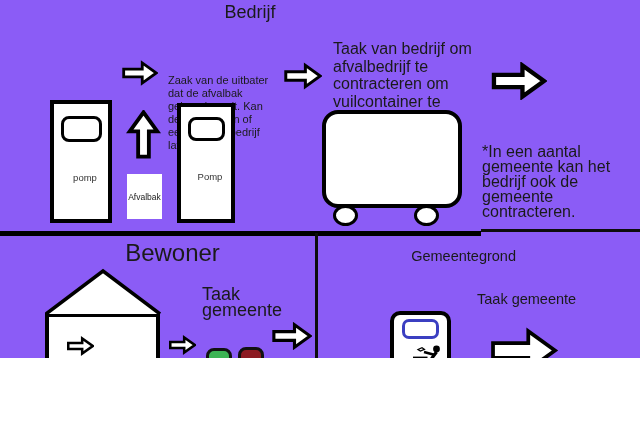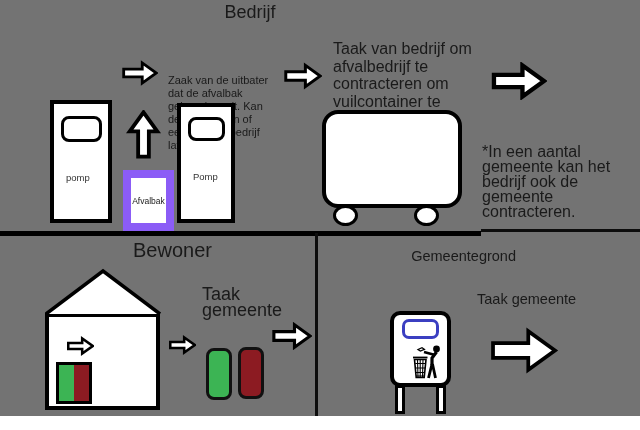--- a/index.html
+++ b/index.html
@@ -1,44 +1,44 @@
 <!DOCTYPE html>
 <html><head>
 <meta charset="utf-8">
 <style>
   html,body{margin:0;padding:0;background:#fff;}
   #canvas{
-    position:relative;width:640px;height:416px;background:#737373;
+    position:relative;width:640px;height:358px;background:#8b5cf6;
     font-family:"Liberation Sans","DejaVu Sans",sans-serif;color:#1a1a1a;
     overflow:hidden;
   }
   .abs{position:absolute;}
   .txt{white-space:pre-line;}
   
   .hline-left{left:0;top:231px;width:481px;height:5px;background:#000;}
   .hline-right{left:481px;top:229px;width:159px;height:3px;background:#0d0d0d;}
   .vline{left:315px;top:233px;width:3px;height:183px;background:#0d0d0d;}
   
   .title-bedrijf{left:185px;top:2px;width:130px;text-align:center;font-size:18px;}
   .note-uitbater{left:168px;top:26px;width:102px;font-size:11px;line-height:13px;margin-top:48px;}
   .note-contract{left:333px;top:40px;width:150px;font-size:16px;line-height:17.5px;}
   .note-footnote{left:482px;top:144px;width:152px;font-size:16px;line-height:15px;}
-  .title-bewoner{left:95px;top:239px;width:155px;text-align:center;font-size:20px;}
+  .title-bewoner{left:95px;top:239px;width:155px;text-align:center;font-size:24px;}
   .task-house{left:100px;top:325px;width:70px;font-size:11.5px;line-height:14px;}
   .task-gemeente-left{left:202px;top:286px;width:80px;font-size:18px;line-height:16px;}
   .title-gemeentegrond{left:356px;top:248px;width:160px;text-align:right;font-size:14.5px;}
   .task-gemeente-right{left:477px;top:291px;width:110px;font-size:14.5px;}
   
   .pump{background:#fff;border:4px solid #000;}
   .pump-left{left:50px;top:100px;width:54px;height:115px;}
   .pump-right{left:177px;top:103px;width:50px;height:112px;}
   .pump-window{position:absolute;border:3px solid #000;border-radius:8px;background:#fff;}
-  .pump-label{position:absolute;left:12px;width:100%;text-align:left;font-size:9.5px;color:#333;}
+  .pump-label{position:absolute;left:4px;width:100%;text-align:center;font-size:9.5px;color:#333;}
   
-  .afvalbak{left:123px;top:170px;width:35px;height:45px;background:#fff;border:8px solid #8b5cf6;
+  .afvalbak{left:123px;top:170px;width:35px;height:45px;background:#fff;border:4px solid #8b5cf6;
     display:flex;align-items:center;justify-content:center;font-size:8.5px;}
   
   .container-shape{left:322px;top:110px;width:132px;height:90px;background:#fff;
     border:4px solid #000;border-radius:16px;z-index:2;}
   .wheel{width:19px;height:15px;background:#fff;border:3px solid #000;border-radius:50%;z-index:1;}
   .wheel-left{left:333px;top:205px;}
   .wheel-right{left:414px;top:205px;}
   
   .house-body{left:45px;top:313px;width:107px;height:89px;background:#fff;border:4px solid #000;z-index:1;}
   .roof{left:43px;top:268px;z-index:2;}

